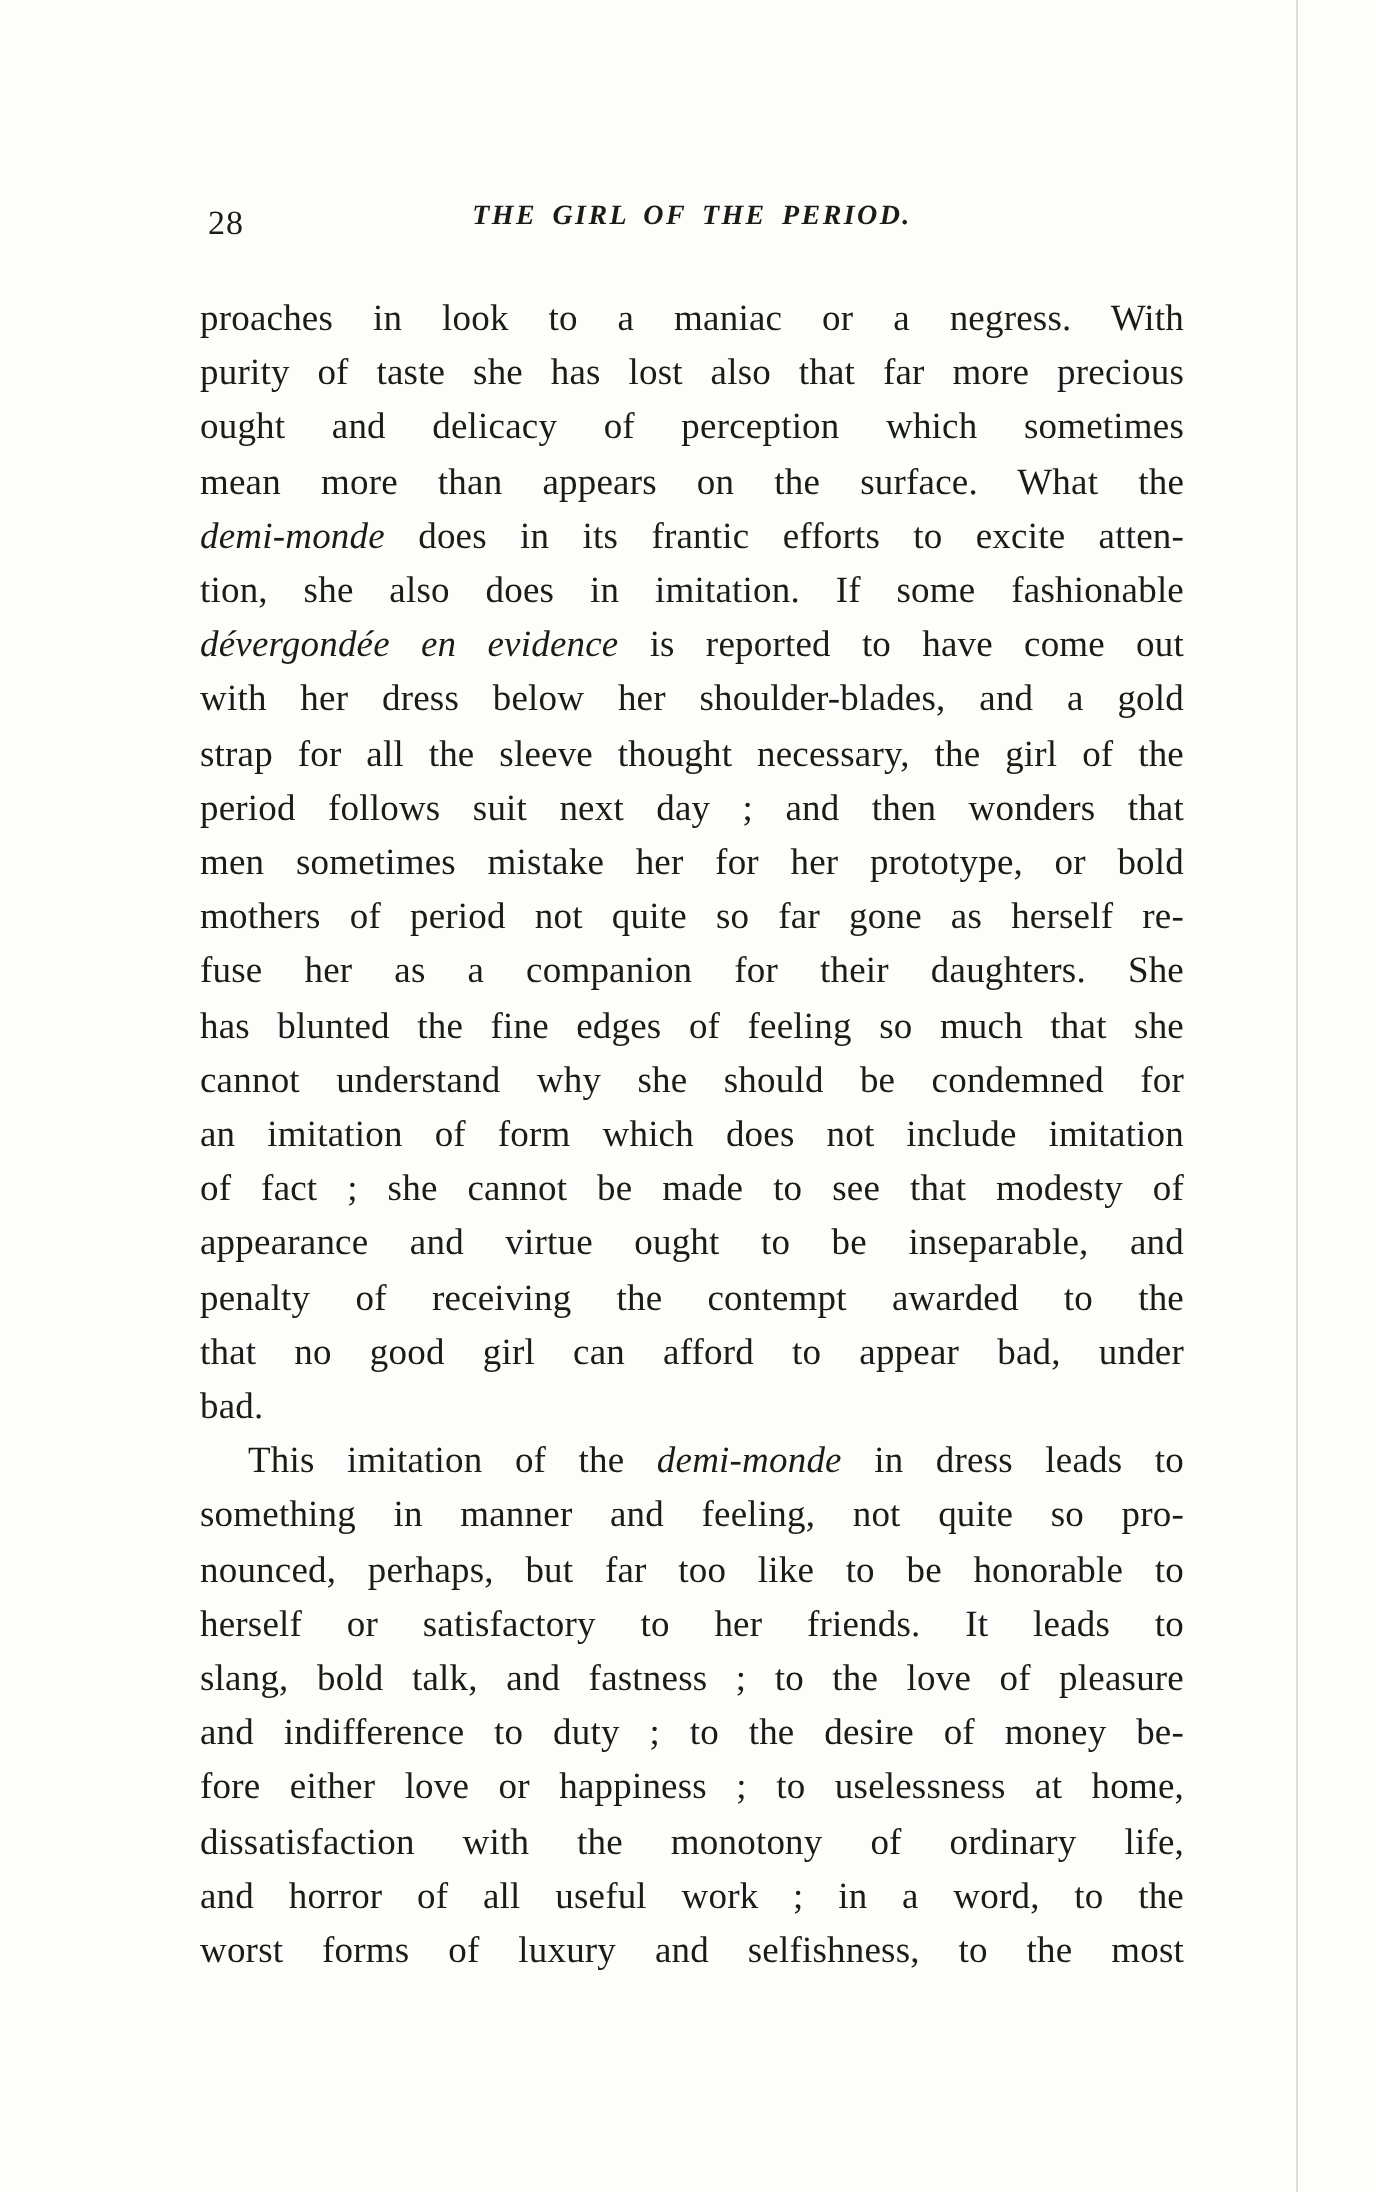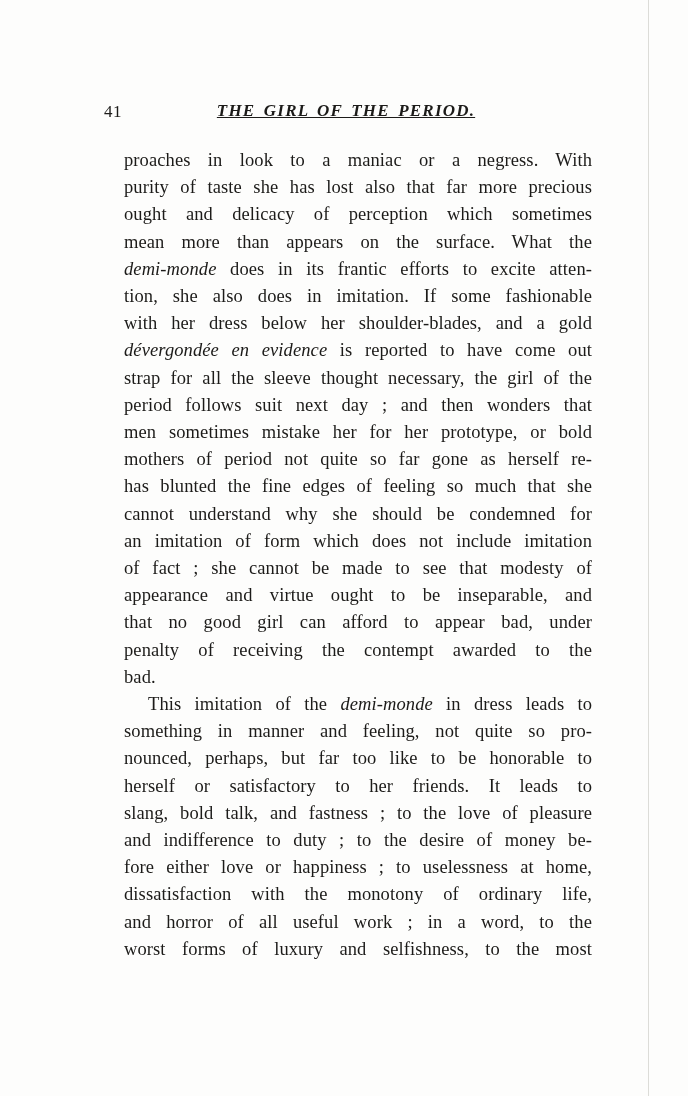--- a/index.html
+++ b/index.html
@@ -37,80 +37,79 @@
     top: 1px;
     font-size: 17px;
     letter-spacing: 0.5px;
   }
   .running-title {
     position: absolute;
     left: 0;
     right: 0;
     top: 0;
     text-align: center;
-    font-size: 17px;
+    font-size: 14px;
     font-weight: bold;
     font-style: italic;
     letter-spacing: 1.2px;
     word-spacing: 3px;
-    text-decoration: underline;
   }
   .body-text {
     position: absolute;
     top: 147px;
     left: 100px;
     width: 492px;
   }
   .line {
     font-size: 18.5px;
     line-height: 27.2px;
     text-align: justify;
     text-align-last: justify;
     letter-spacing: 0.1px;
-    margin-left: 24px;
   }
   .line.short {
     text-align-last: left;
   }
   .line.indent {
     text-indent: 24px;
     font-family: Liberation Serif, serif;
   }
 </style>
 </head>
 <body>
 
 <div class="page">
   <div class="scan-edge"></div>
 
   <div class="header">
-    <span class="page-number">41</span>
+    <span class="page-number">28</span>
     <span class="running-title">THE GIRL OF THE PERIOD.</span>
   </div>
 
   <div class="body-text">
       <div class="line"><span>proaches in look to a maniac or a negress.  With</span></div>
       <div class="line"><span>purity of taste she has lost also that far more precious</span></div>
       <div class="line"><span>ought and delicacy of perception which sometimes</span></div>
       <div class="line"><span>mean more than appears on the surface.  What the</span></div>
       <div class="line"><i>demi-monde</i><span> does in its frantic efforts to excite atten-</span></div>
       <div class="line"><span>tion, she also does in imitation.  If some fashionable</span></div>
+      <div class="line"><i>dévergondée en evidence</i><span> is reported to have come out</span></div>
       <div class="line"><span>with her dress below her shoulder-blades, and a gold</span></div>
-      <div class="line"><i>dévergondée en evidence</i><span> is reported to have come out</span></div>
       <div class="line"><span>strap for all the sleeve thought necessary, the girl of the</span></div>
       <div class="line"><span>period follows suit next day ; and then wonders that</span></div>
       <div class="line"><span>men sometimes mistake her for her prototype, or bold</span></div>
       <div class="line"><span>mothers of period not quite so far gone as herself re-</span></div>
+      <div class="line"><span>fuse her as a companion for their daughters.  She</span></div>
       <div class="line"><span>has blunted the fine edges of feeling so much that she</span></div>
       <div class="line"><span>cannot understand why she should be condemned for</span></div>
       <div class="line"><span>an imitation of form which does not include imitation</span></div>
       <div class="line"><span>of fact ; she cannot be made to see that modesty of</span></div>
       <div class="line"><span>appearance and virtue ought to be inseparable, and</span></div>
+      <div class="line"><span>penalty of receiving the contempt awarded to the</span></div>
       <div class="line"><span>that no good girl can afford to appear bad, under</span></div>
-      <div class="line"><span>penalty of receiving the contempt awarded to the</span></div>
       <div class="line short"><span>bad.</span></div>
       <div class="line indent"><span>This imitation of the </span><i>demi-monde</i><span> in dress leads to</span></div>
       <div class="line"><span>something in manner and feeling, not quite so pro-</span></div>
       <div class="line"><span>nounced, perhaps, but far too like to be honorable to</span></div>
       <div class="line"><span>herself or satisfactory to her friends.  It leads to</span></div>
       <div class="line"><span>slang, bold talk, and fastness ; to the love of pleasure</span></div>
       <div class="line"><span>and indifference to duty ; to the desire of money be-</span></div>
       <div class="line"><span>fore either love or happiness ; to uselessness at home,</span></div>
       <div class="line"><span>dissatisfaction with the monotony of ordinary life,</span></div>
       <div class="line"><span>and horror of all useful work ; in a word, to the</span></div>

